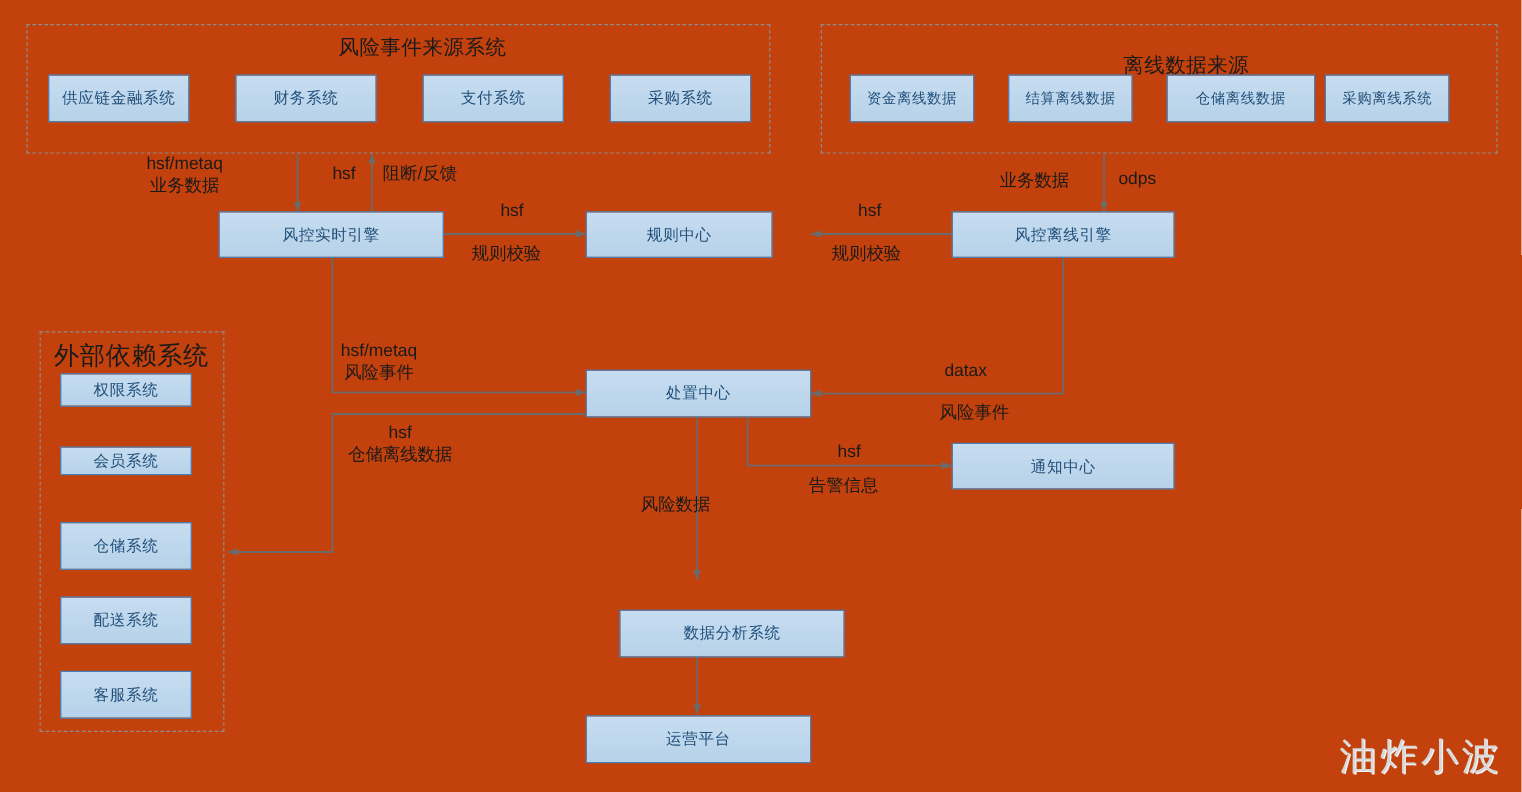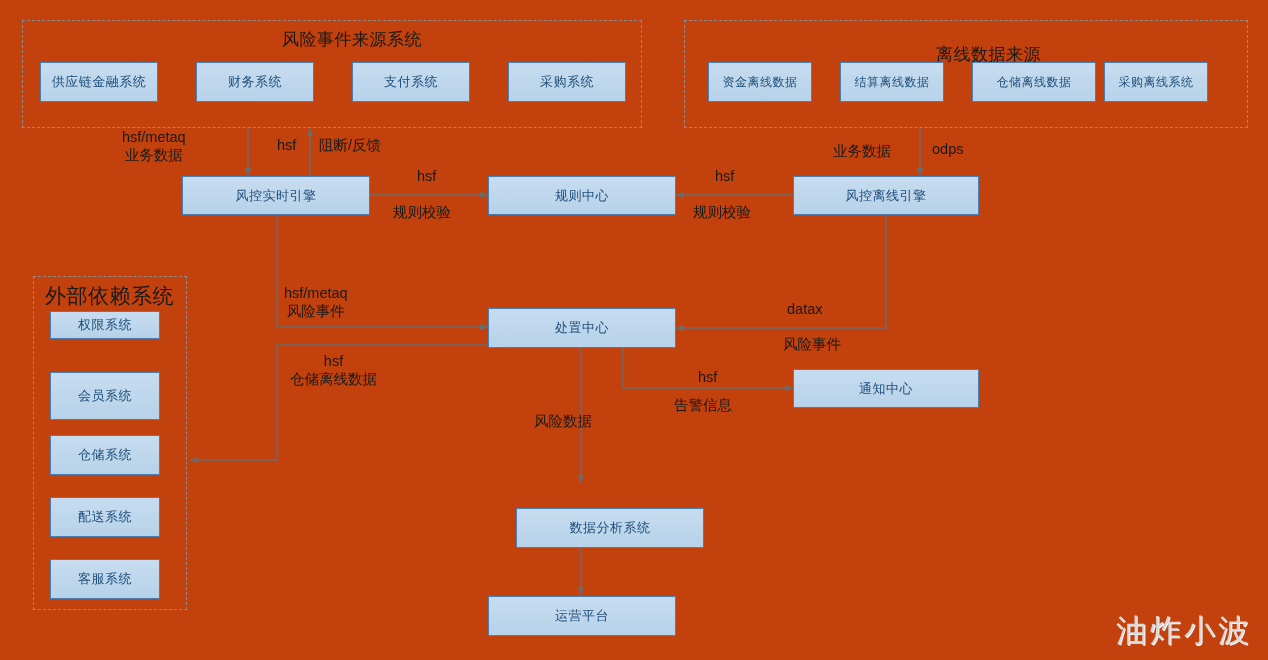--- a/index.html
+++ b/index.html
@@ -124,27 +124,27 @@
 
   <div class="node small" style="left:708px; top:62px; width:104px; height:40px;">资金离线数据</div>
   <div class="node small" style="left:840px; top:62px; width:104px; height:40px;">结算离线数据</div>
   <div class="node small" style="left:972px; top:62px; width:124px; height:40px;">仓储离线数据</div>
   <div class="node small" style="left:1104px; top:62px; width:104px; height:40px;">采购离线系统</div>
 
   <div class="group-box" style="left:33px; top:276px; width:154px; height:334px;"></div>
   <div class="group-title" style="left:45px; top:282px; font-size:21px;">外部依赖系统</div>
 
   <div class="node" style="left:50px; top:311px; width:110px; height:28px;">权限系统</div>
-  <div class="node" style="left:50px; top:372px; width:110px; height:48px;">会员系统</div>
+  <div class="node" style="left:50px; top:372px; width:110px; height:24px;">会员系统</div>
   <div class="node" style="left:50px; top:435px; width:110px; height:40px;">仓储系统</div>
   <div class="node" style="left:50px; top:497px; width:110px; height:40px;">配送系统</div>
   <div class="node" style="left:50px; top:559px; width:110px; height:40px;">客服系统</div>
 
   <div class="node" style="left:182px; top:176px; width:188px; height:39px;">风控实时引擎</div>
-  <div class="node" style="left:488px; top:176px; width:188px; height:39px;">规则中心</div>
+  <div class="node" style="left:488px; top:176px; width:156px; height:39px;">规则中心</div>
   <div class="node" style="left:793px; top:176px; width:186px; height:39px;">风控离线引擎</div>
 
   <div class="node" style="left:488px; top:308px; width:188px; height:40px;">处置中心</div>
   <div class="node" style="left:793px; top:369px; width:186px; height:39px;">通知中心</div>
 
   <div class="node" style="left:516px; top:484px; width:188px; height:40px;margin-top:24px;">数据分析系统</div>
   <div class="node" style="left:488px; top:596px; width:188px; height:40px;">运营平台</div>
 
   <div class="edge-label" style="left:122px; top:128px;">
     <div>hsf/metaq</div>

